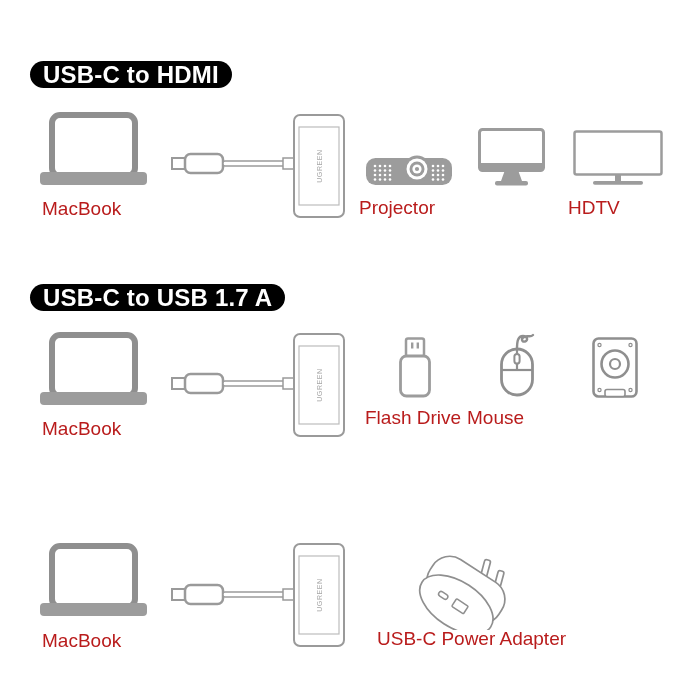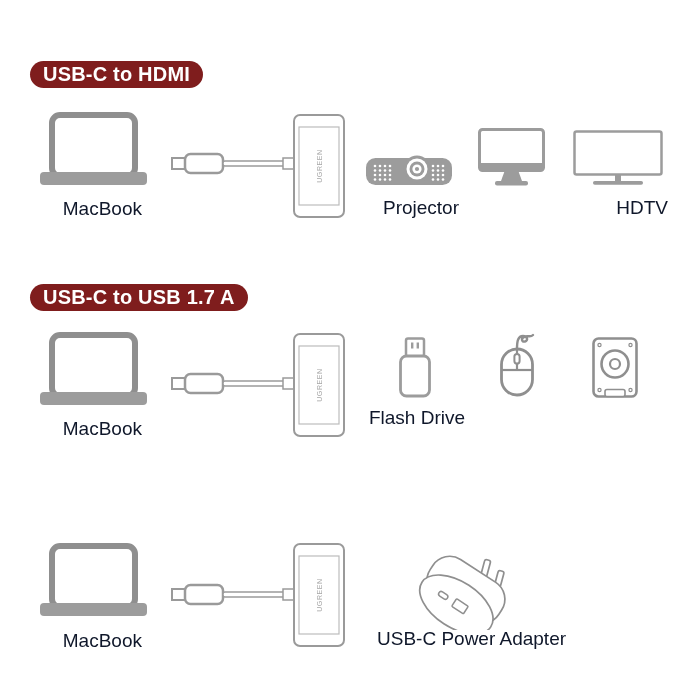--- a/index.html
+++ b/index.html
@@ -2,25 +2,25 @@
 <html><head>
 <meta charset="utf-8">
 <style>
   html,body{margin:0;padding:0;background:#ffffff;}
   #stage{
     position:relative;width:700px;height:700px;background:#ffffff;overflow:hidden;
     font-family:"Liberation Sans","DejaVu Sans",sans-serif;
   }
   .badge{
     position:absolute;left:30px;height:27px;line-height:27px;
-    background:#7f1d1d;color:#ffffff;font-weight:700;font-size:20px;
+    background:#000000;color:#ffffff;font-weight:700;font-size:24px;
     padding:0 13px;border-radius:13.5px;letter-spacing:.2px;white-space:nowrap;
   }
   .label{
-    position:absolute;font-size:19px;color:#0f172a;text-align:right;white-space:nowrap;
+    position:absolute;font-size:19px;color:#b91c1c;text-align:left;white-space:nowrap;
   }
   svg{position:absolute;display:block;}
   .brandtext{
     font-family:"Liberation Sans",sans-serif;font-size:7px;letter-spacing:.6px;fill:#a6a6a6;
   }
 </style>
 </head>
 <body>
 
 <div id="stage">
@@ -135,20 +135,21 @@
 
   <svg style="left:498px;top:331px" width="42" height="67" viewBox="0 0 42 67">
     <g fill="none" stroke="#8f8f8f">
       <path d="M19,18 C19,10 20,5 25,5 C29.5,5 30.5,9.5 27,10.5 C23.5,11.5 22.5,7 27,5.5 C30.5,4.3 32.5,6.5 35,4" stroke-width="2.4" stroke-linecap="round"></path>
       <rect x="3.5" y="18" width="31" height="46" rx="15.5" fill="#ffffff" stroke-width="2.8"></rect>
       <line x1="4" y1="39" x2="34" y2="39" stroke-width="2.2"></line>
       <line x1="19" y1="18" x2="19" y2="39" stroke-width="2.2"></line>
       <rect x="16.4" y="23" width="5.2" height="9.5" rx="2.6" fill="#ffffff" stroke-width="2"></rect>
     </g>
   </svg>
+  <div class="label" style="left:467px;top:407px;width:100px">Mouse</div>
 
   <svg style="left:592px;top:337px" width="46" height="61" viewBox="0 0 46 61">
     <g fill="#ffffff" stroke="#8f8f8f">
       <rect x="1.5" y="1.5" width="43" height="58" rx="5" stroke-width="2.6"></rect>
       <circle cx="7.5" cy="8" r="1.6" stroke-width="1.2"></circle>
       <circle cx="38.5" cy="8" r="1.6" stroke-width="1.2"></circle>
       <circle cx="7.5" cy="53" r="1.6" stroke-width="1.2"></circle>
       <circle cx="38.5" cy="53" r="1.6" stroke-width="1.2"></circle>
       <circle cx="23" cy="27" r="13.5" stroke-width="2.6"></circle>
       <circle cx="23" cy="27" r="5" stroke-width="2.2"></circle>

